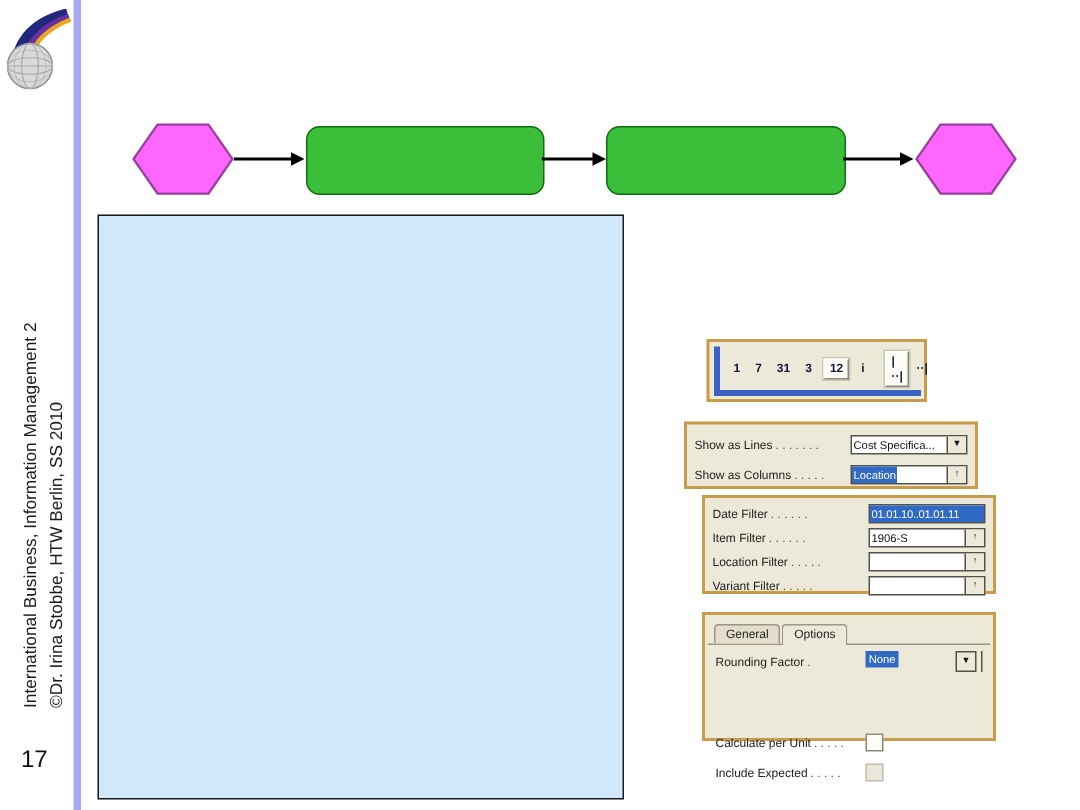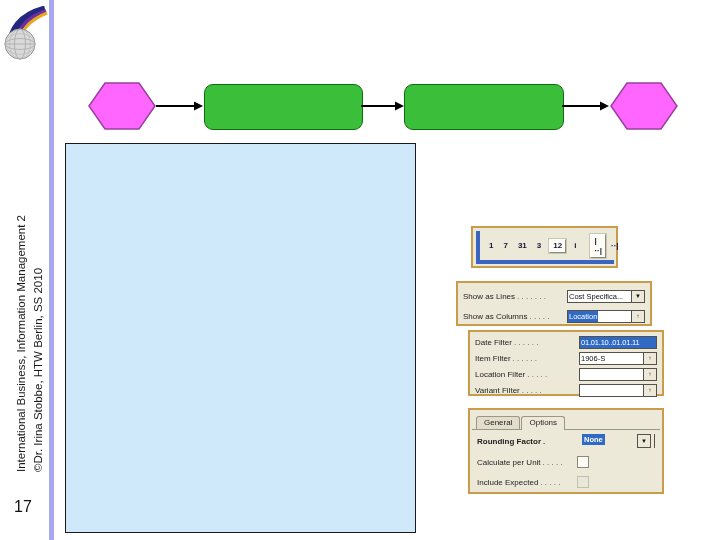--- a/index.html
+++ b/index.html
@@ -185,31 +185,31 @@
       </span>
     </div>
   </div>
 
   <div class="panel p4">
     <div class="tabbar">
       <span class="tab">General</span>
       <span class="tab active">Options</span>
     </div>
     <div class="tabcontent">
-      <div class="row" style="height:22px;font-weight:bold;">
+      <div class="row" style="height:22px;">
         <span class="lbl">Rounding Factor</span>
         <span class="dots">. . . . .</span>
         <span style="width:78px;display:flex;align-items:flex-start;margin-left:37px;">
           <span class="opt-val">None</span>
           <span class="spacer"></span>
           <span class="sqbtn">▼</span>
           <span class="vline"></span>
         </span>
       </div>
-      <div class="row" style="height:20px;">
+      <div class="row" style="height:20px;margin-top:33px;">
         <span class="lbl">Calculate per Unit</span>
         <span class="dots">. . . . .</span>
         <span style="width:78px;display:flex;">
           <span class="checkbox"></span>
         </span>
       </div>
       <div class="row" style="height:20px;">
         <span class="lbl">Include Expected</span>
         <span class="dots">. . . . .</span>
         <span style="width:78px;display:flex;">

